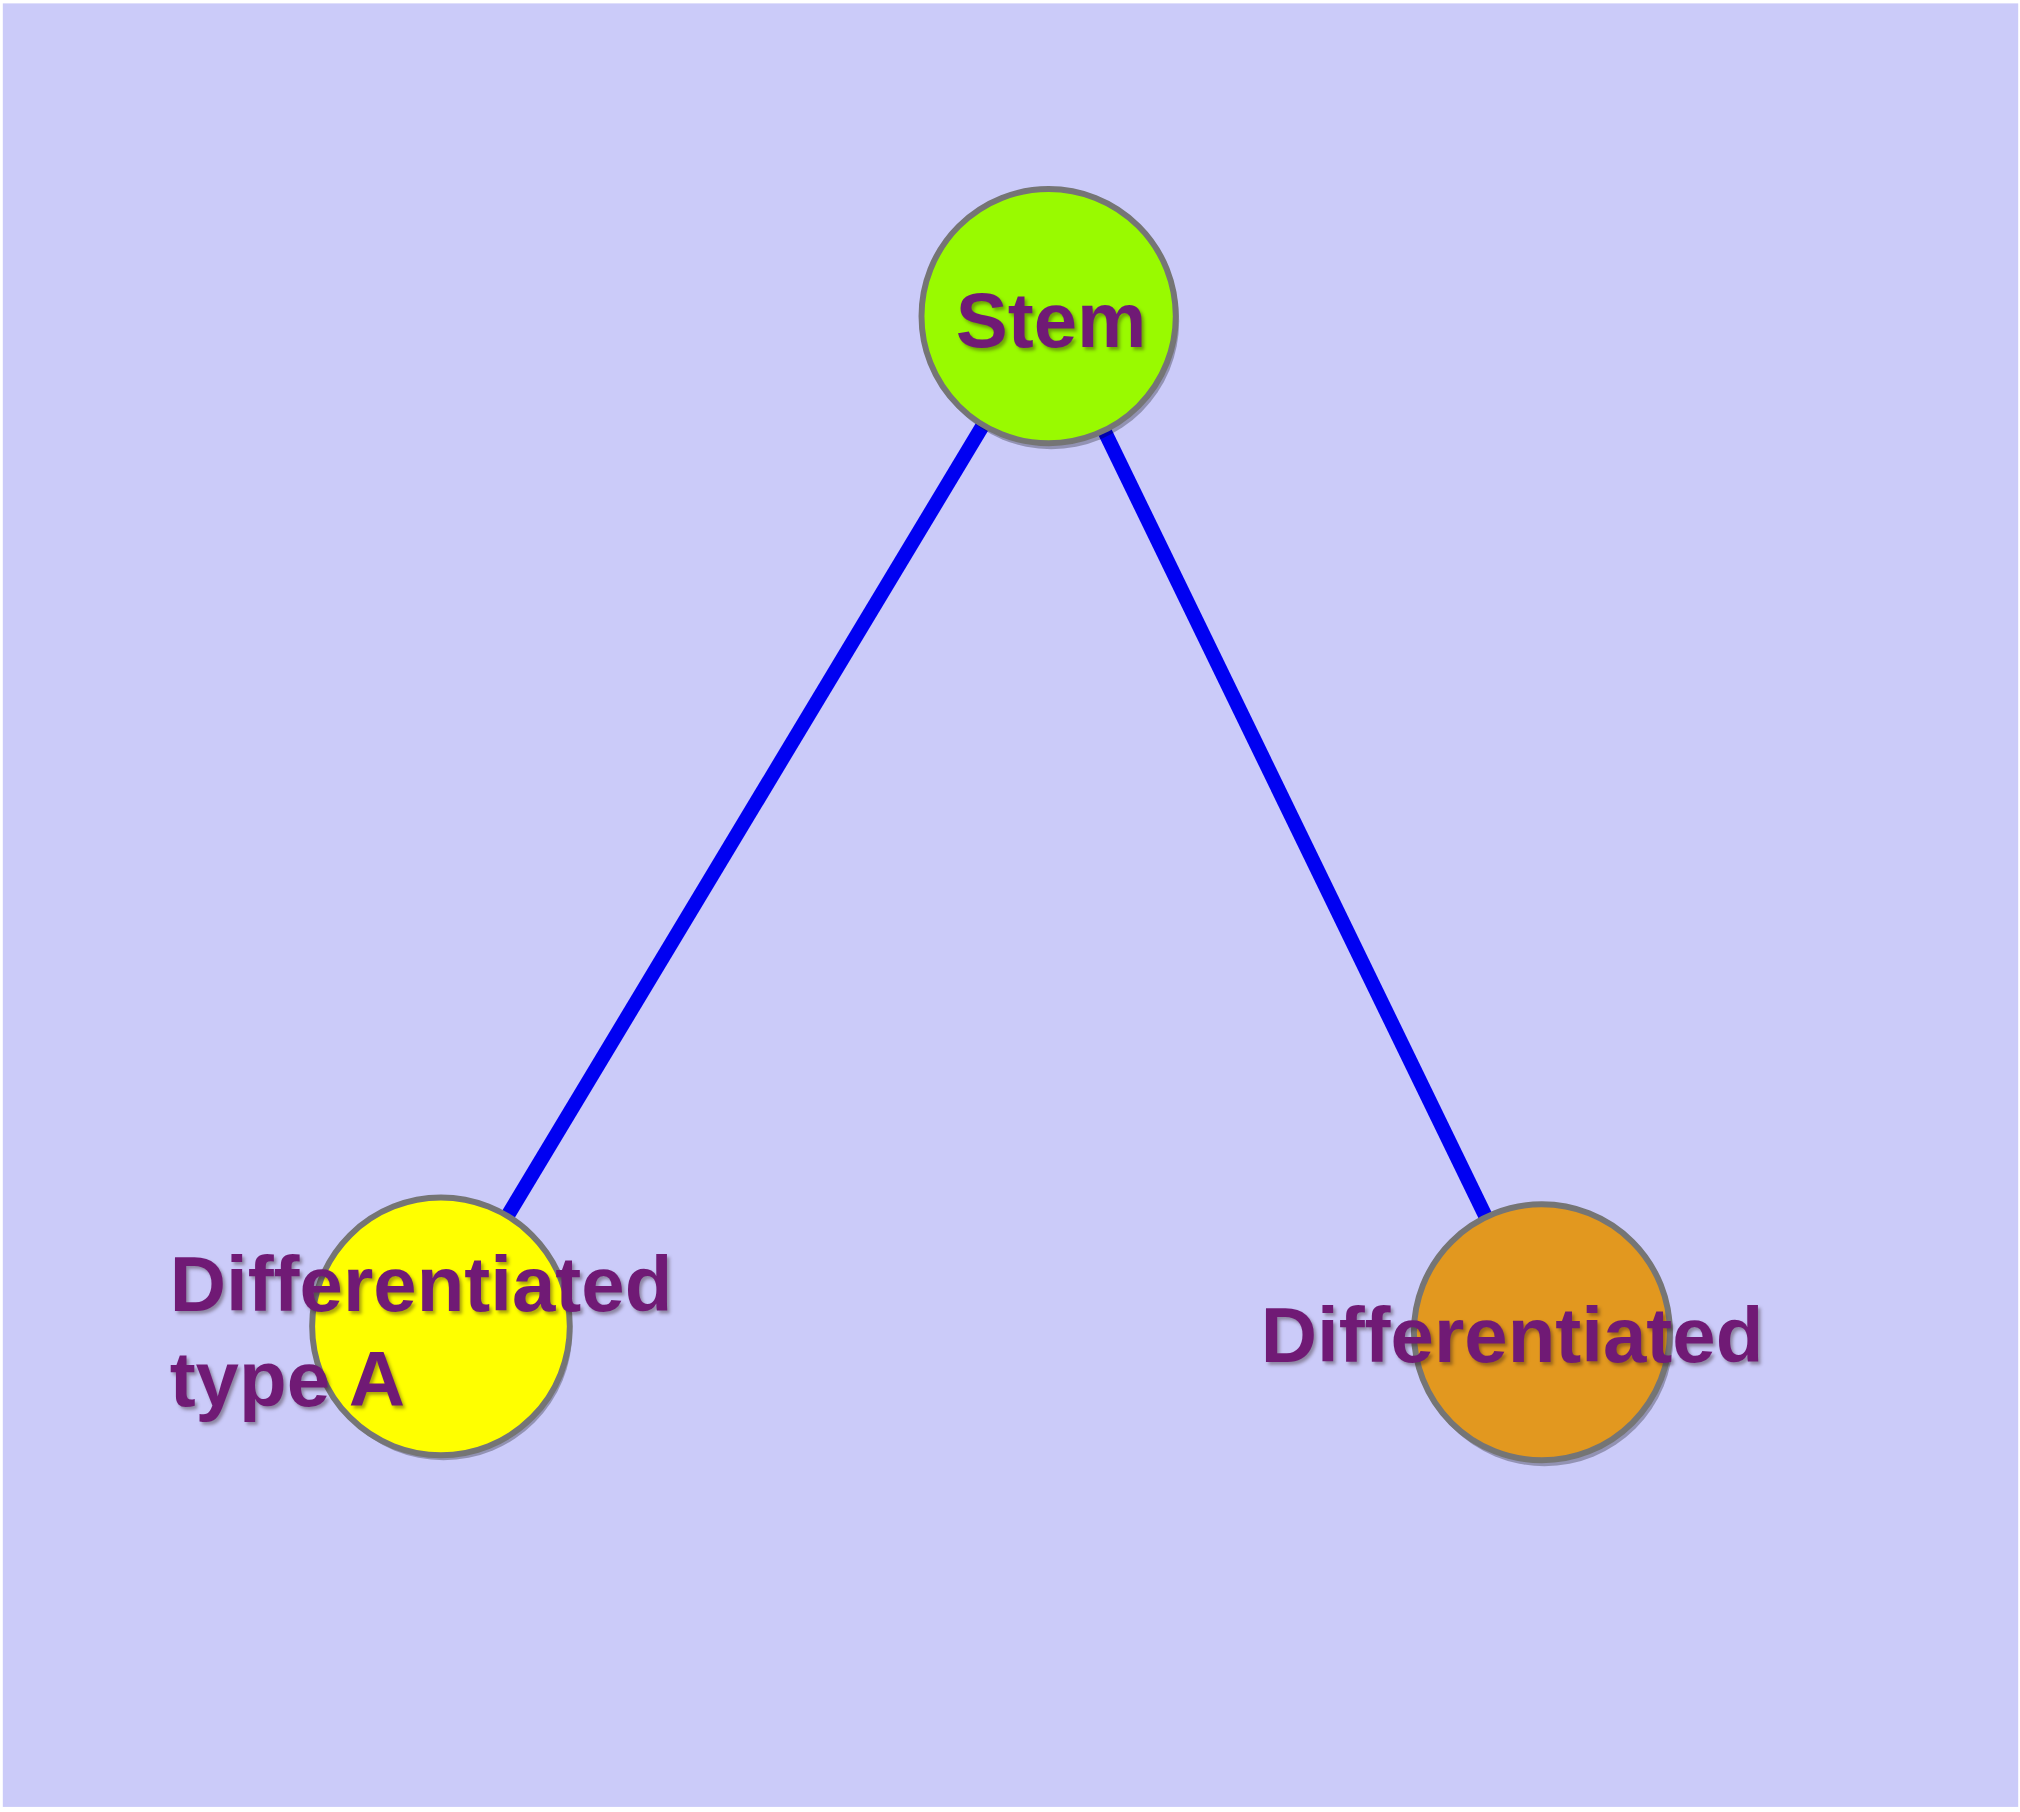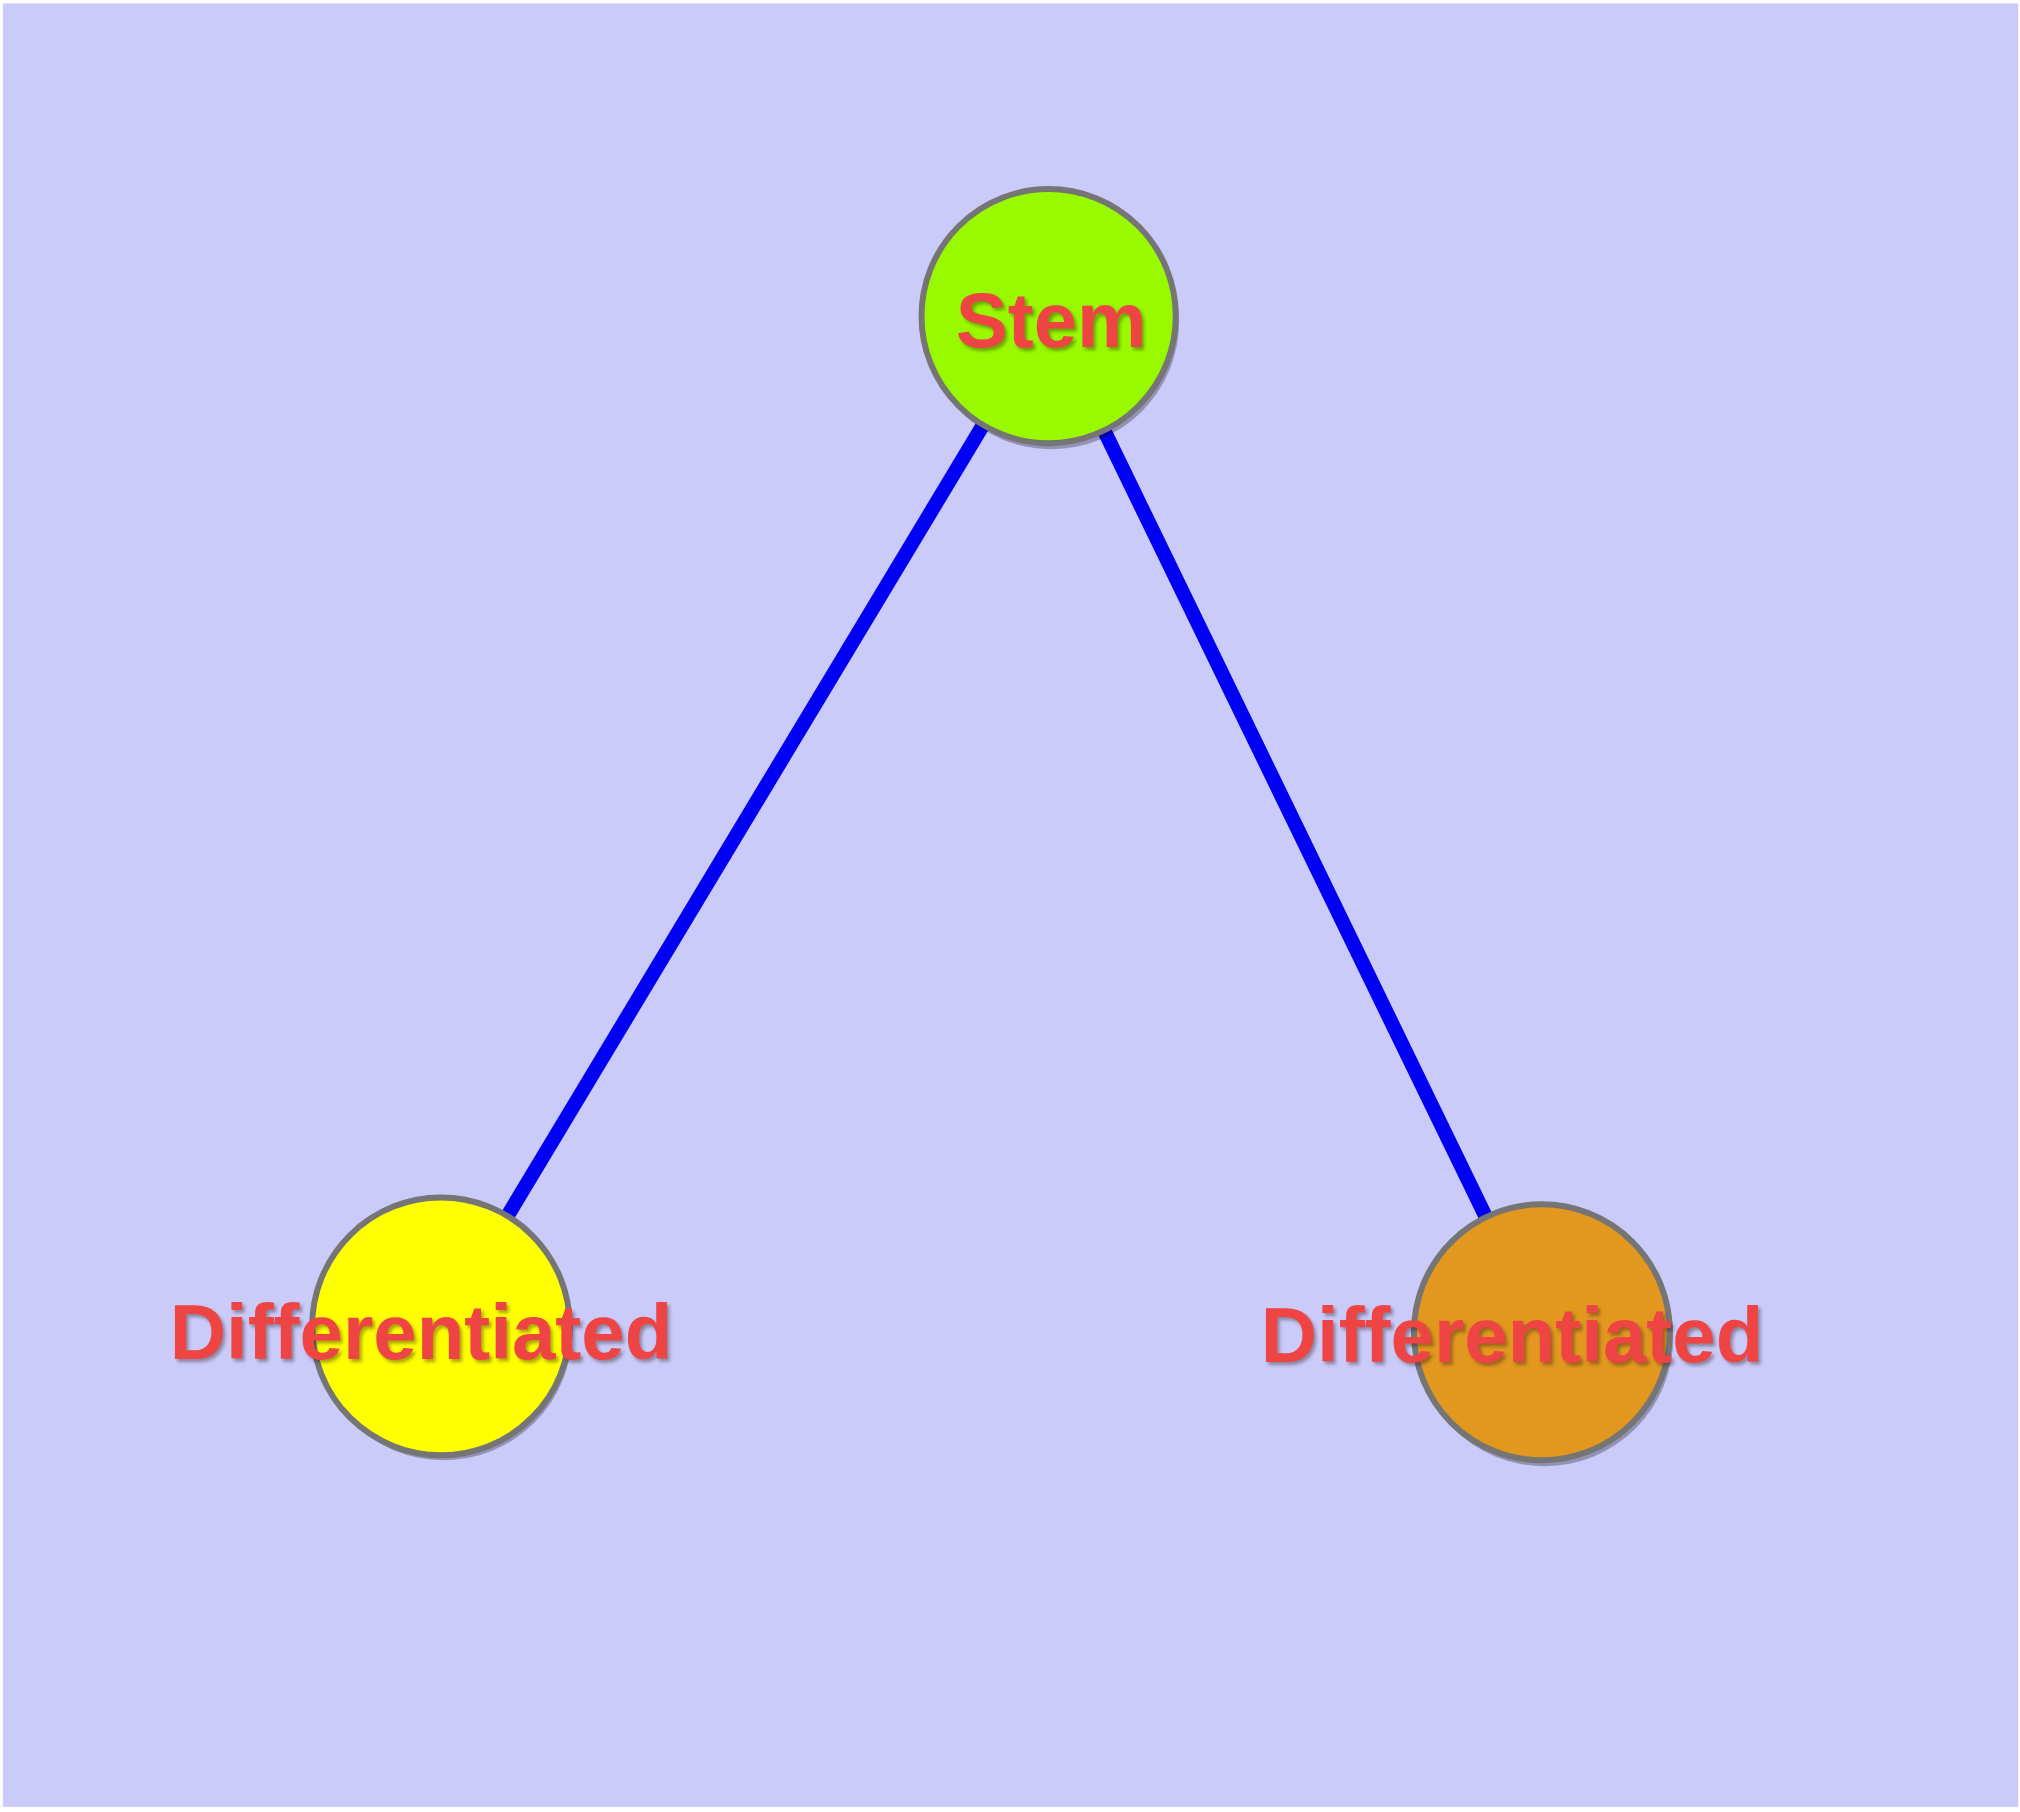--- a/index.html
+++ b/index.html
@@ -32,21 +32,21 @@
   }
 
   
   .node-label {
     position: absolute;
     transform: translate(-50%, -50%);
     text-align: left;
     font-size: 78px;
     line-height: 95px;
     font-weight: 700;
-    color: #ef4444;
+    color: #701a75;
     white-space: nowrap;
     text-shadow: 2.5px 3.4px 3.4px rgba(40, 20, 20, 0.38);
     pointer-events: none;
   }
   .node-label .line {
     display: block;
   }
 </style>
 </head>
 <body>
@@ -68,20 +68,21 @@
     <circle cx="520" cy="1565" r="152" stroke-width="7" fill="#FFFF00" stroke="#757575"></circle>
     <circle cx="1819" cy="1572" r="151" stroke-width="7" fill="#E2981F" stroke="#757575"></circle>
   </svg>
 
   <div class="node-label" style="left:1051px; top:320px;">
     <span class="line">Stem</span>
   </div>
 
   <div class="node-label" style="left:421px; top:1332px;">
     <span class="line">Differentiated</span>
+    <span class="line">type A</span>
   </div>
 
   <div class="node-label" style="left:1512px; top:1335px;">
     <span class="line">Differentiated</span>
   </div>
 
 </div>
 
 
 </body></html>

